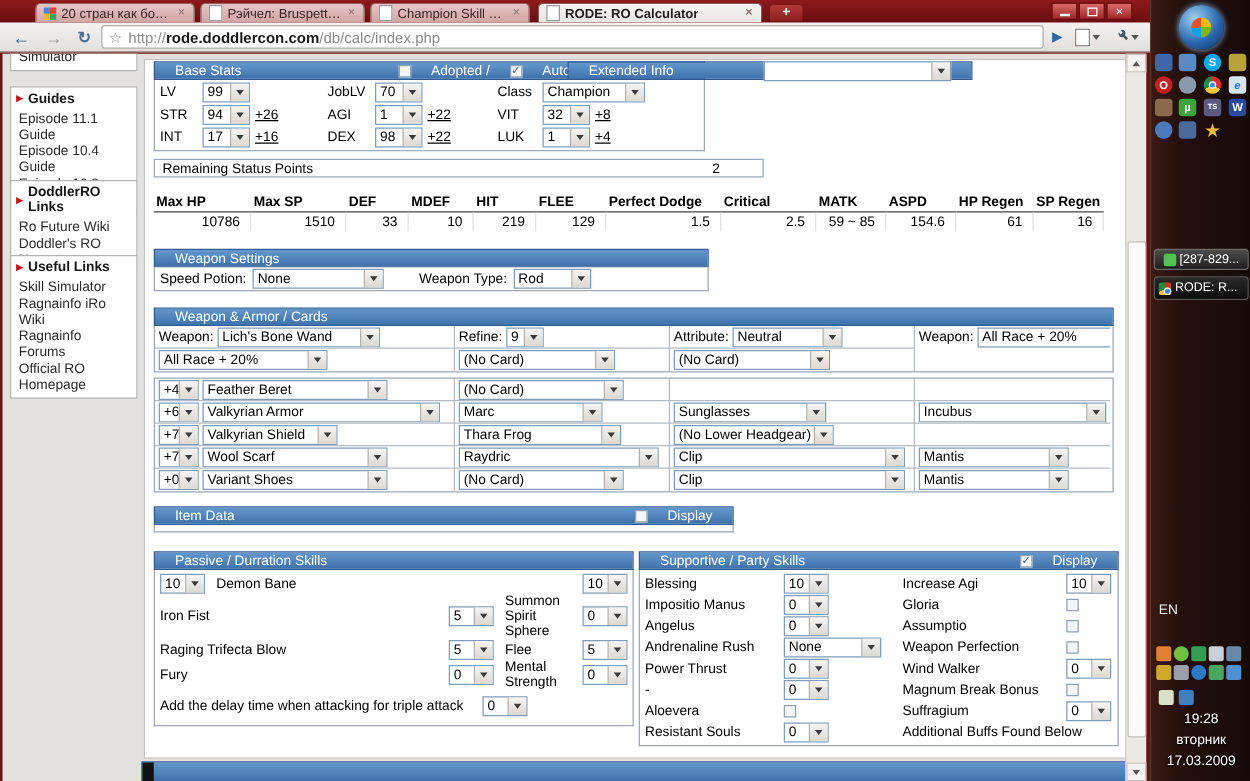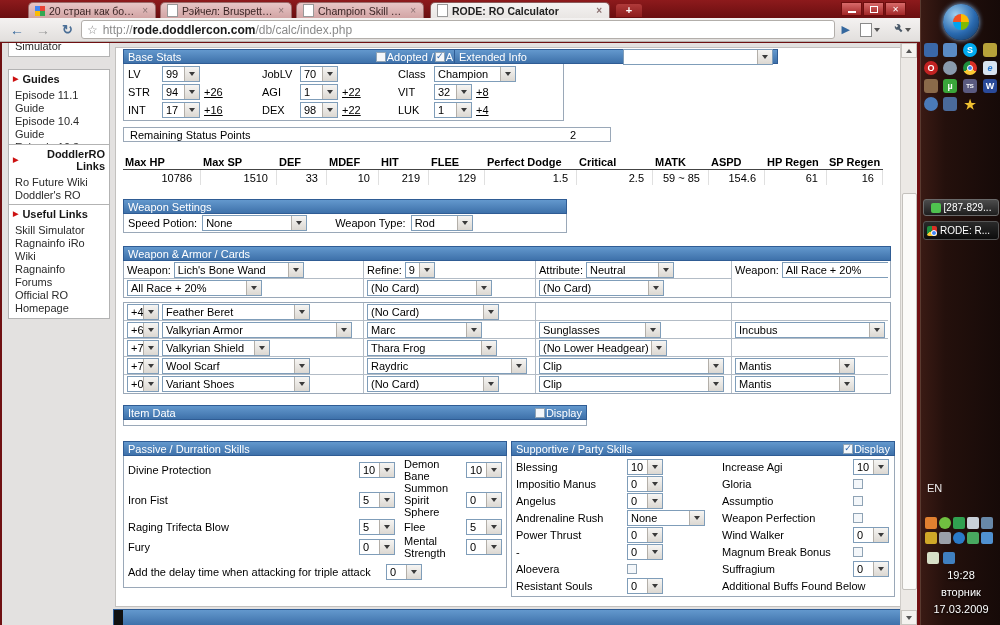--- a/index.html
+++ b/index.html
@@ -41,27 +41,27 @@
   .u-pre,.u-path{color:#8a8a8a;}
   .u-dom{color:#1a1a1a;font-weight:bold;}
   .gobtn{color:#35689e;font-size:11px;padding:0 3px;}
   .menuico{display:flex;align-items:center;gap:2px;padding:0 3px;}
   .pageico{width:10px;height:12px;background:#fff;border:1px solid #8a8a8a;}
   .ddcaret{width:0;height:0;border-left:3px solid transparent;border-right:3px solid transparent;border-top:4px solid #555;}
   
   .pagearea{position:absolute;left:2px;top:43px;width:898px;height:582px;background:#e3e1e0;overflow:hidden;}
   
   .sbox{position:absolute;left:6px;width:102px;background:#fff;border:1px solid #b3b3b3;box-sizing:border-box;padding:3px 4px;}
-  .sbox .shead{font-weight:bold;color:#161616;margin-bottom:4px;display:flex;align-items:center;gap:4px;text-align:right;}
+  .sbox .shead{font-weight:bold;color:#161616;margin-bottom:4px;display:flex;align-items:center;gap:4px;}
   .sbox .shead .bullet{color:#cc1111;font-size:7px;}
   .sbox .slink{color:#2a2a2a;line-height:13px;padding-left:2px;}
   
   .mainpanel{position:absolute;left:113px;top:4px;width:789px;height:560px;background:#fff;border:1px solid #c3c1bf;box-sizing:border-box;}
   .bluebar{background:linear-gradient(#6398cd,#3e71aa);border:1px solid #2f5c94;color:#fff;
-           height:15px;display:flex;align-items:center;padding:0 4px;box-sizing:border-box;gap:1px;}
+           height:15px;display:flex;align-items:center;padding:0 16px;box-sizing:border-box;gap:16px;}
   .bluebar .sp{flex:1;}
   .cb{width:10px;height:10px;background:#f4f7fa;border:1px solid #8fa3b5;display:inline-flex;align-items:center;justify-content:center;
       font-size:9px;color:#2d64a8;line-height:9px;flex:none;box-sizing:border-box;}
   .sel{display:inline-flex;height:16px;background:#fff;border:1px solid #7f9db9;box-sizing:border-box;flex:none;}
   .sel .v{flex:1;padding:1px 3px 0;white-space:nowrap;overflow:hidden;font-size:11px;}
   .sel .b{width:14px;background:linear-gradient(#f6f5f3,#dcd8d2);border-left:1px solid #b3afa9;
           display:flex;align-items:center;justify-content:center;flex:none;}
   .sel .ar{width:0;height:0;border-left:3px solid transparent;border-right:3px solid transparent;border-top:4px solid #3a3a3a;}
   .sec{position:absolute;box-sizing:border-box;}
   .statrow{display:flex;align-items:center;height:18px;padding:0 4px;gap:4px;}
@@ -642,21 +642,20 @@
         </div>
         <div style="background:#fff;border:1px solid #9aa8b8;border-top:none;height:5px;"></div>
       </div>
 
       <div class="sec" style="left:121px;top:398px;width:384px;">
         <div class="bluebar">
             <span>Passive / Durration Skills</span>
           </div>
         <div class="skbody">
           <div class="skrow">
-            <span class="sl1">Divine Protection</span>
             <span class="sel" style="width:36px">
                 <span class="v">10</span>
                 <span class="b">
                   <i class="ar"></i>
                 </span>
               </span>
             <span class="sl2">Demon Bane</span>
             <span class="sel" style="width:36px">
                 <span class="v">10</span>
                 <span class="b">

